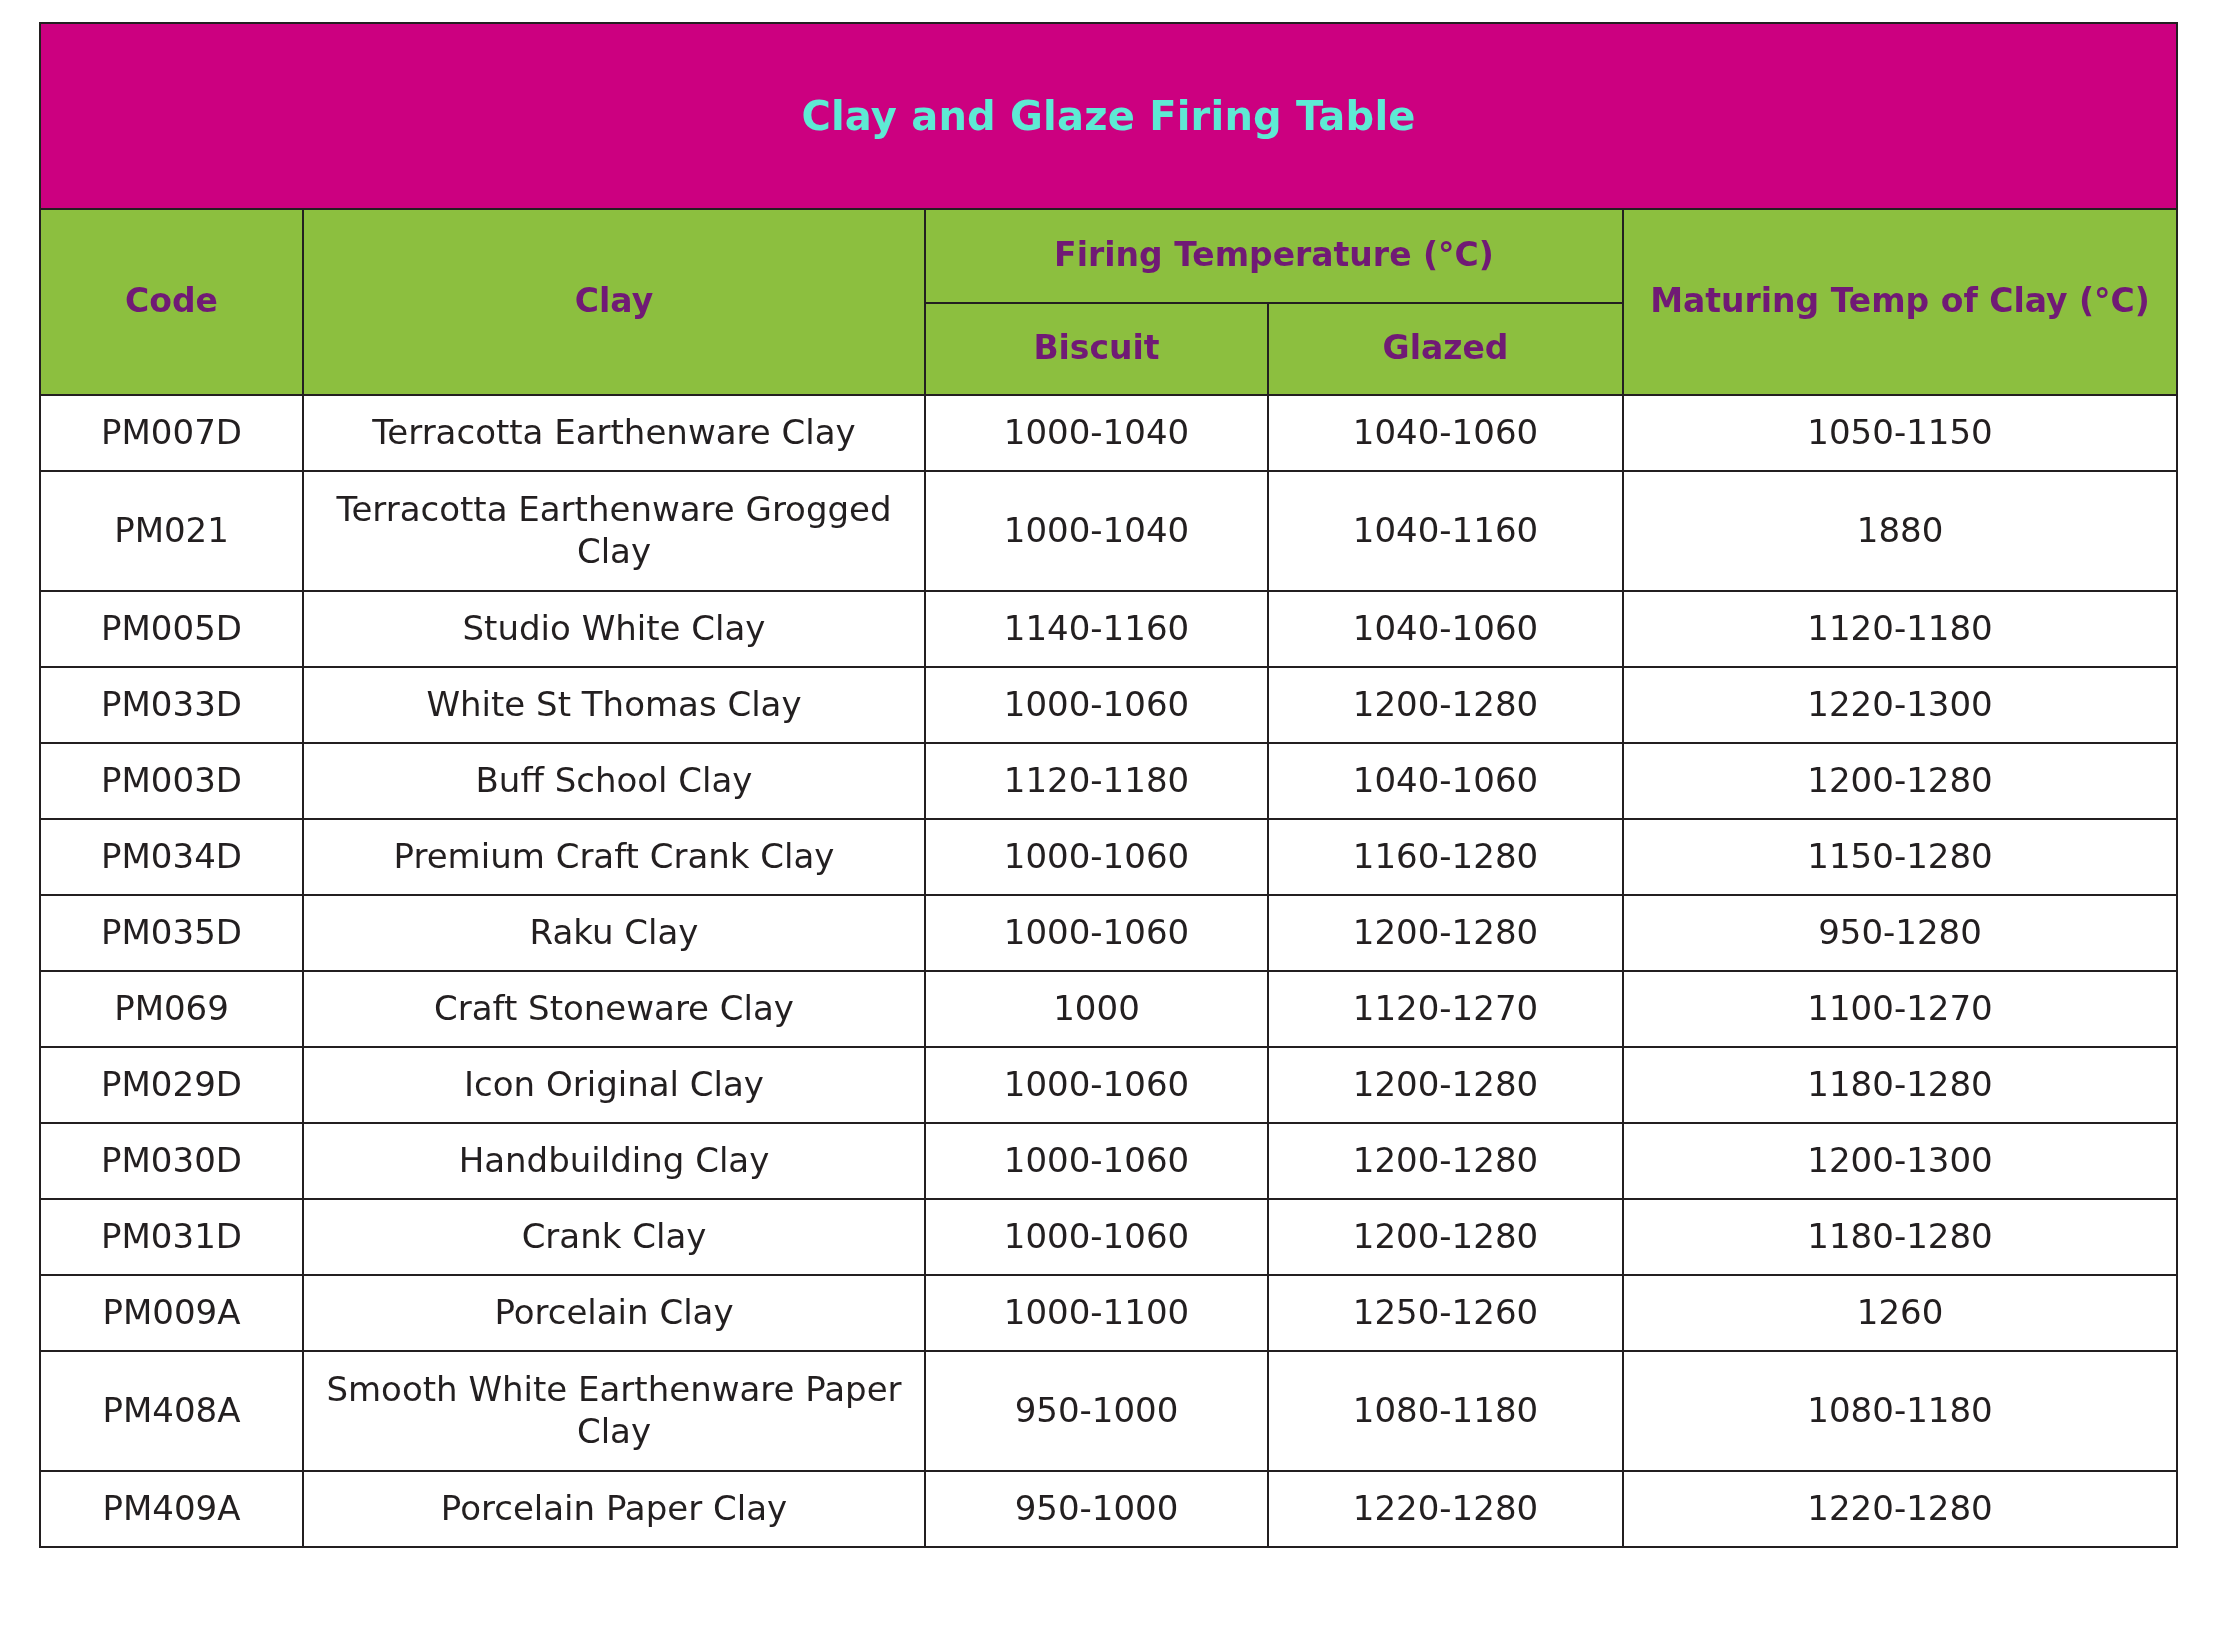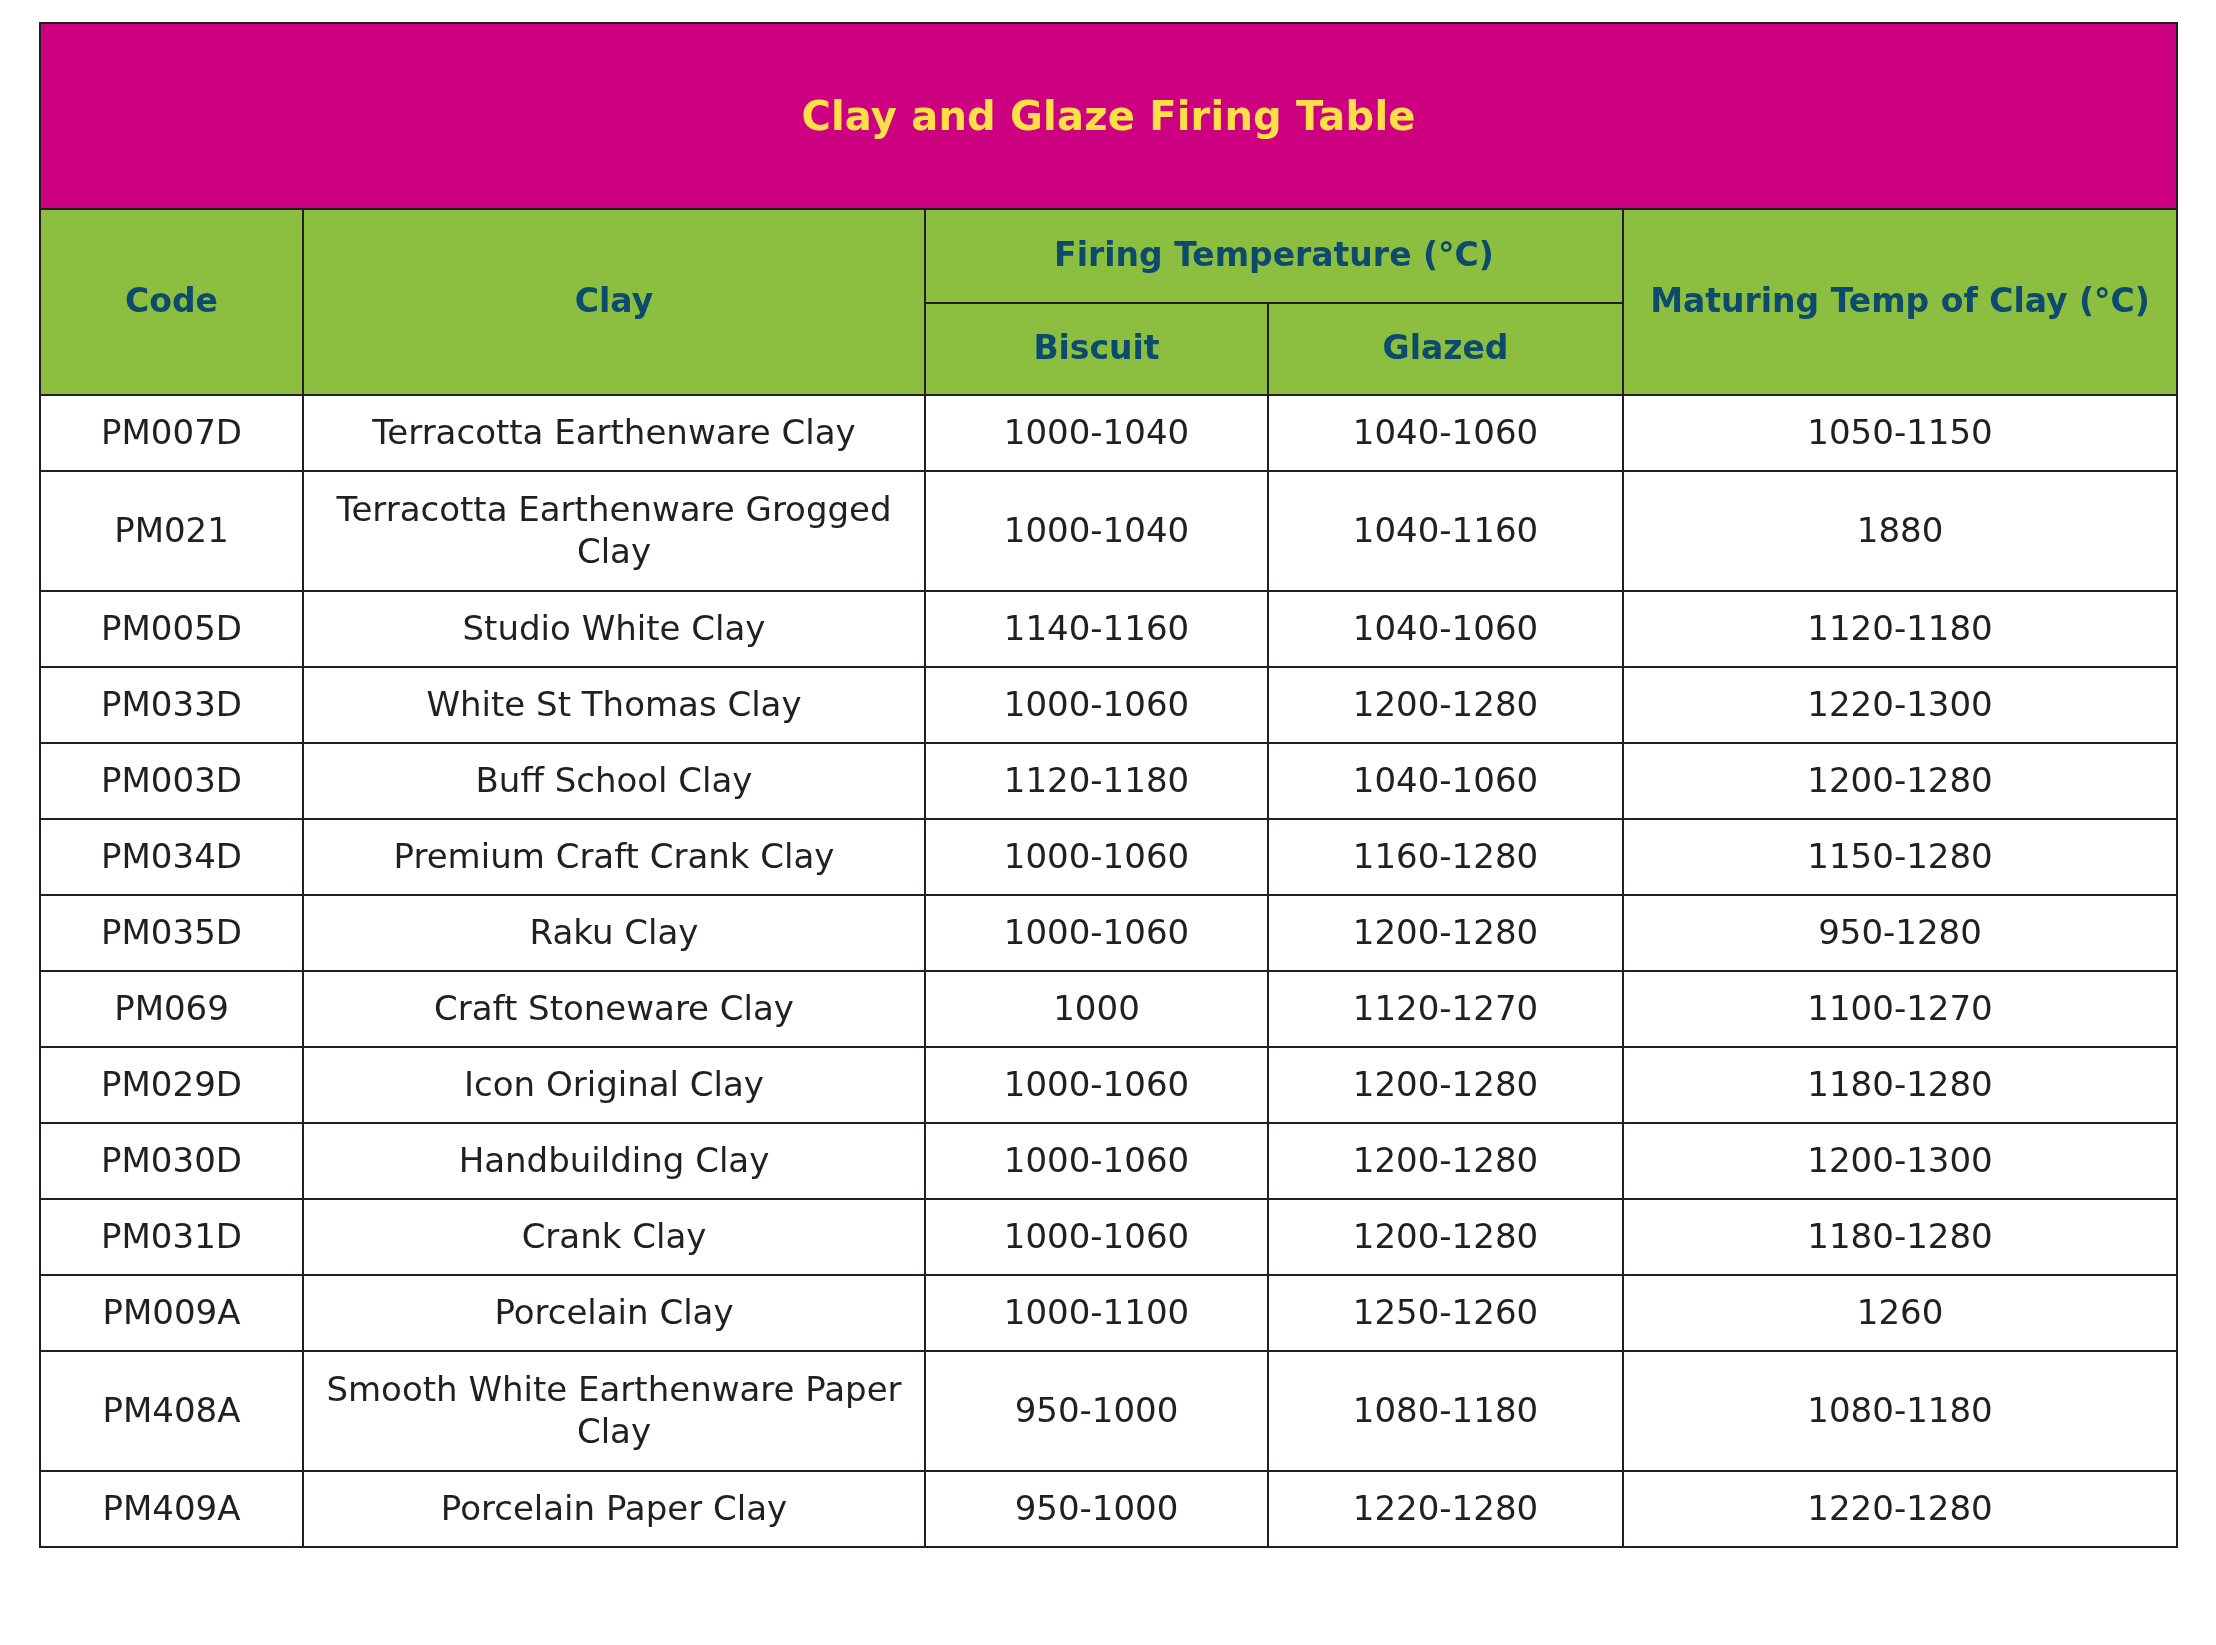--- a/index.html
+++ b/index.html
@@ -32,33 +32,33 @@
 
   table.firing-table td,
   table.firing-table th {
     border: 2.9px solid #231f20;
     box-sizing: border-box;
   }
 
   
   .title-cell {
     background: #cc0080;
-    color: #fde047;
+    color: #5eead4;
     font-size: 40px;
     font-weight: bold;
     text-align: center;
     letter-spacing: 0.2px;
     height: 186px;
     padding: 8px;
   }
 
   
   .hdr {
     background: #8cbf3f;
-    color: #0c4a6e;
+    color: #701a75;
     font-size: 33px;
     font-weight: bold;
     text-align: center;
     line-height: 1.18;
     padding: 5.9px 7.8px;
   }
   .hdr-firing {
     height: 94px;
   }
   .hdr-sub {

